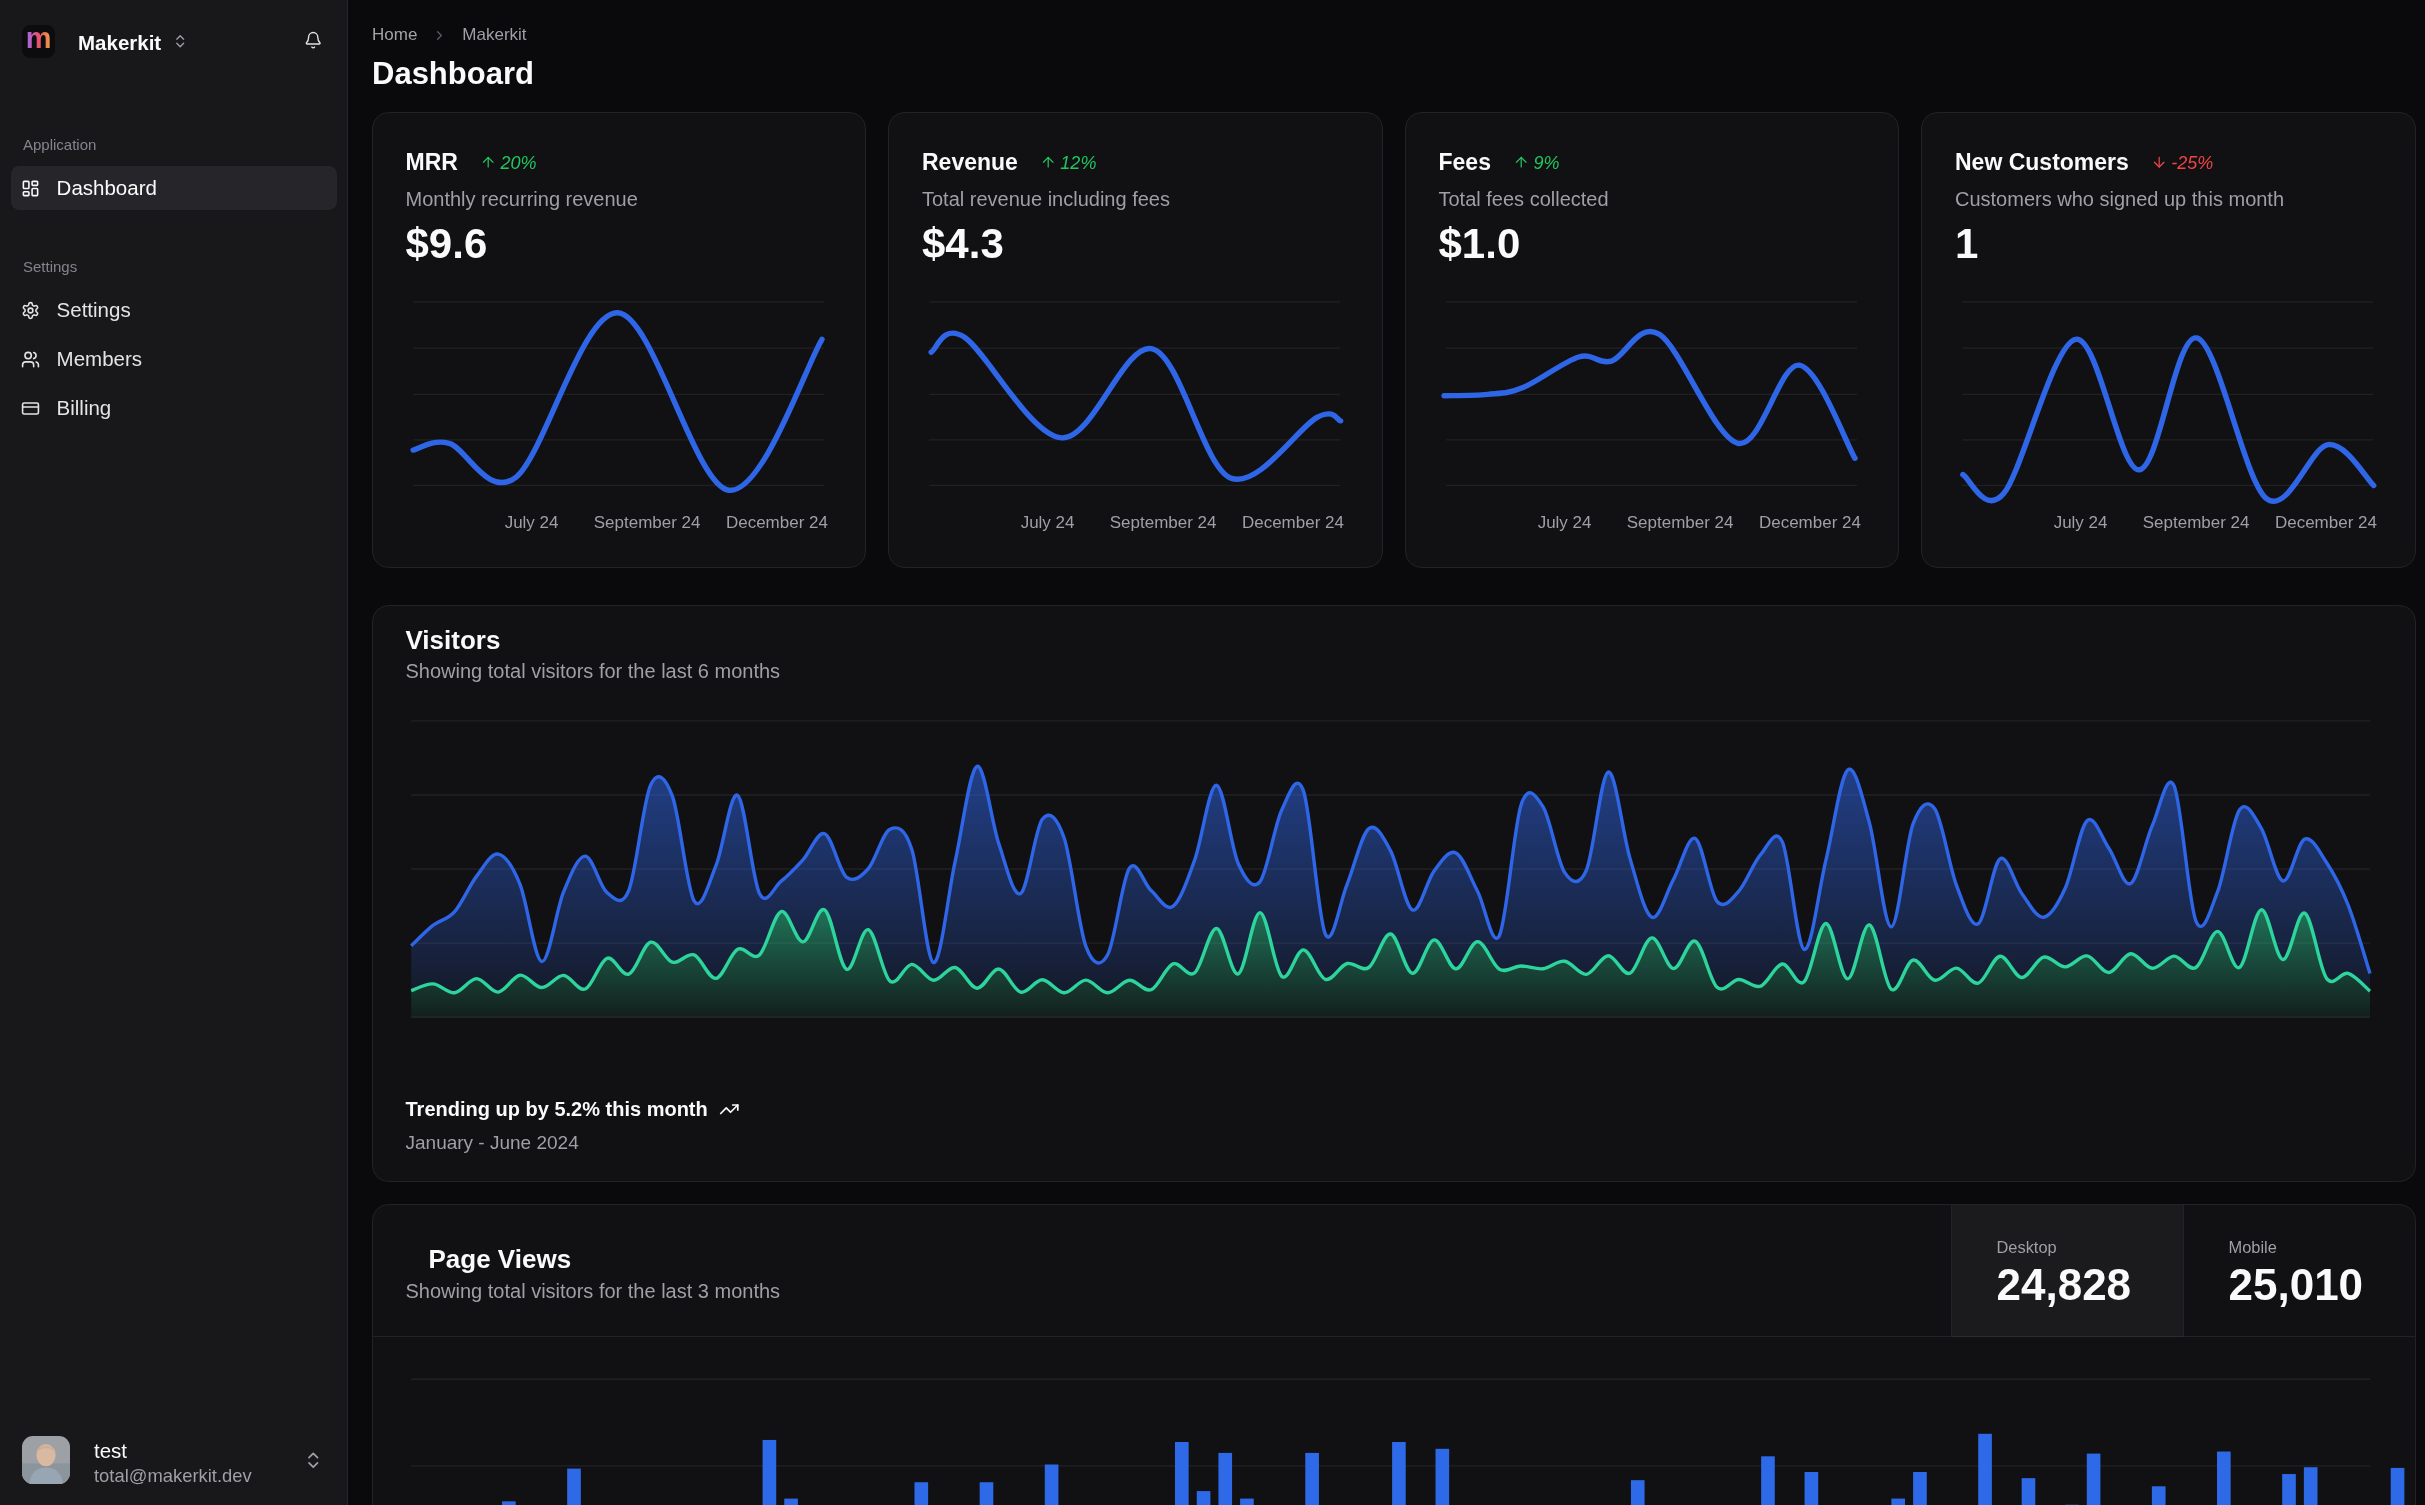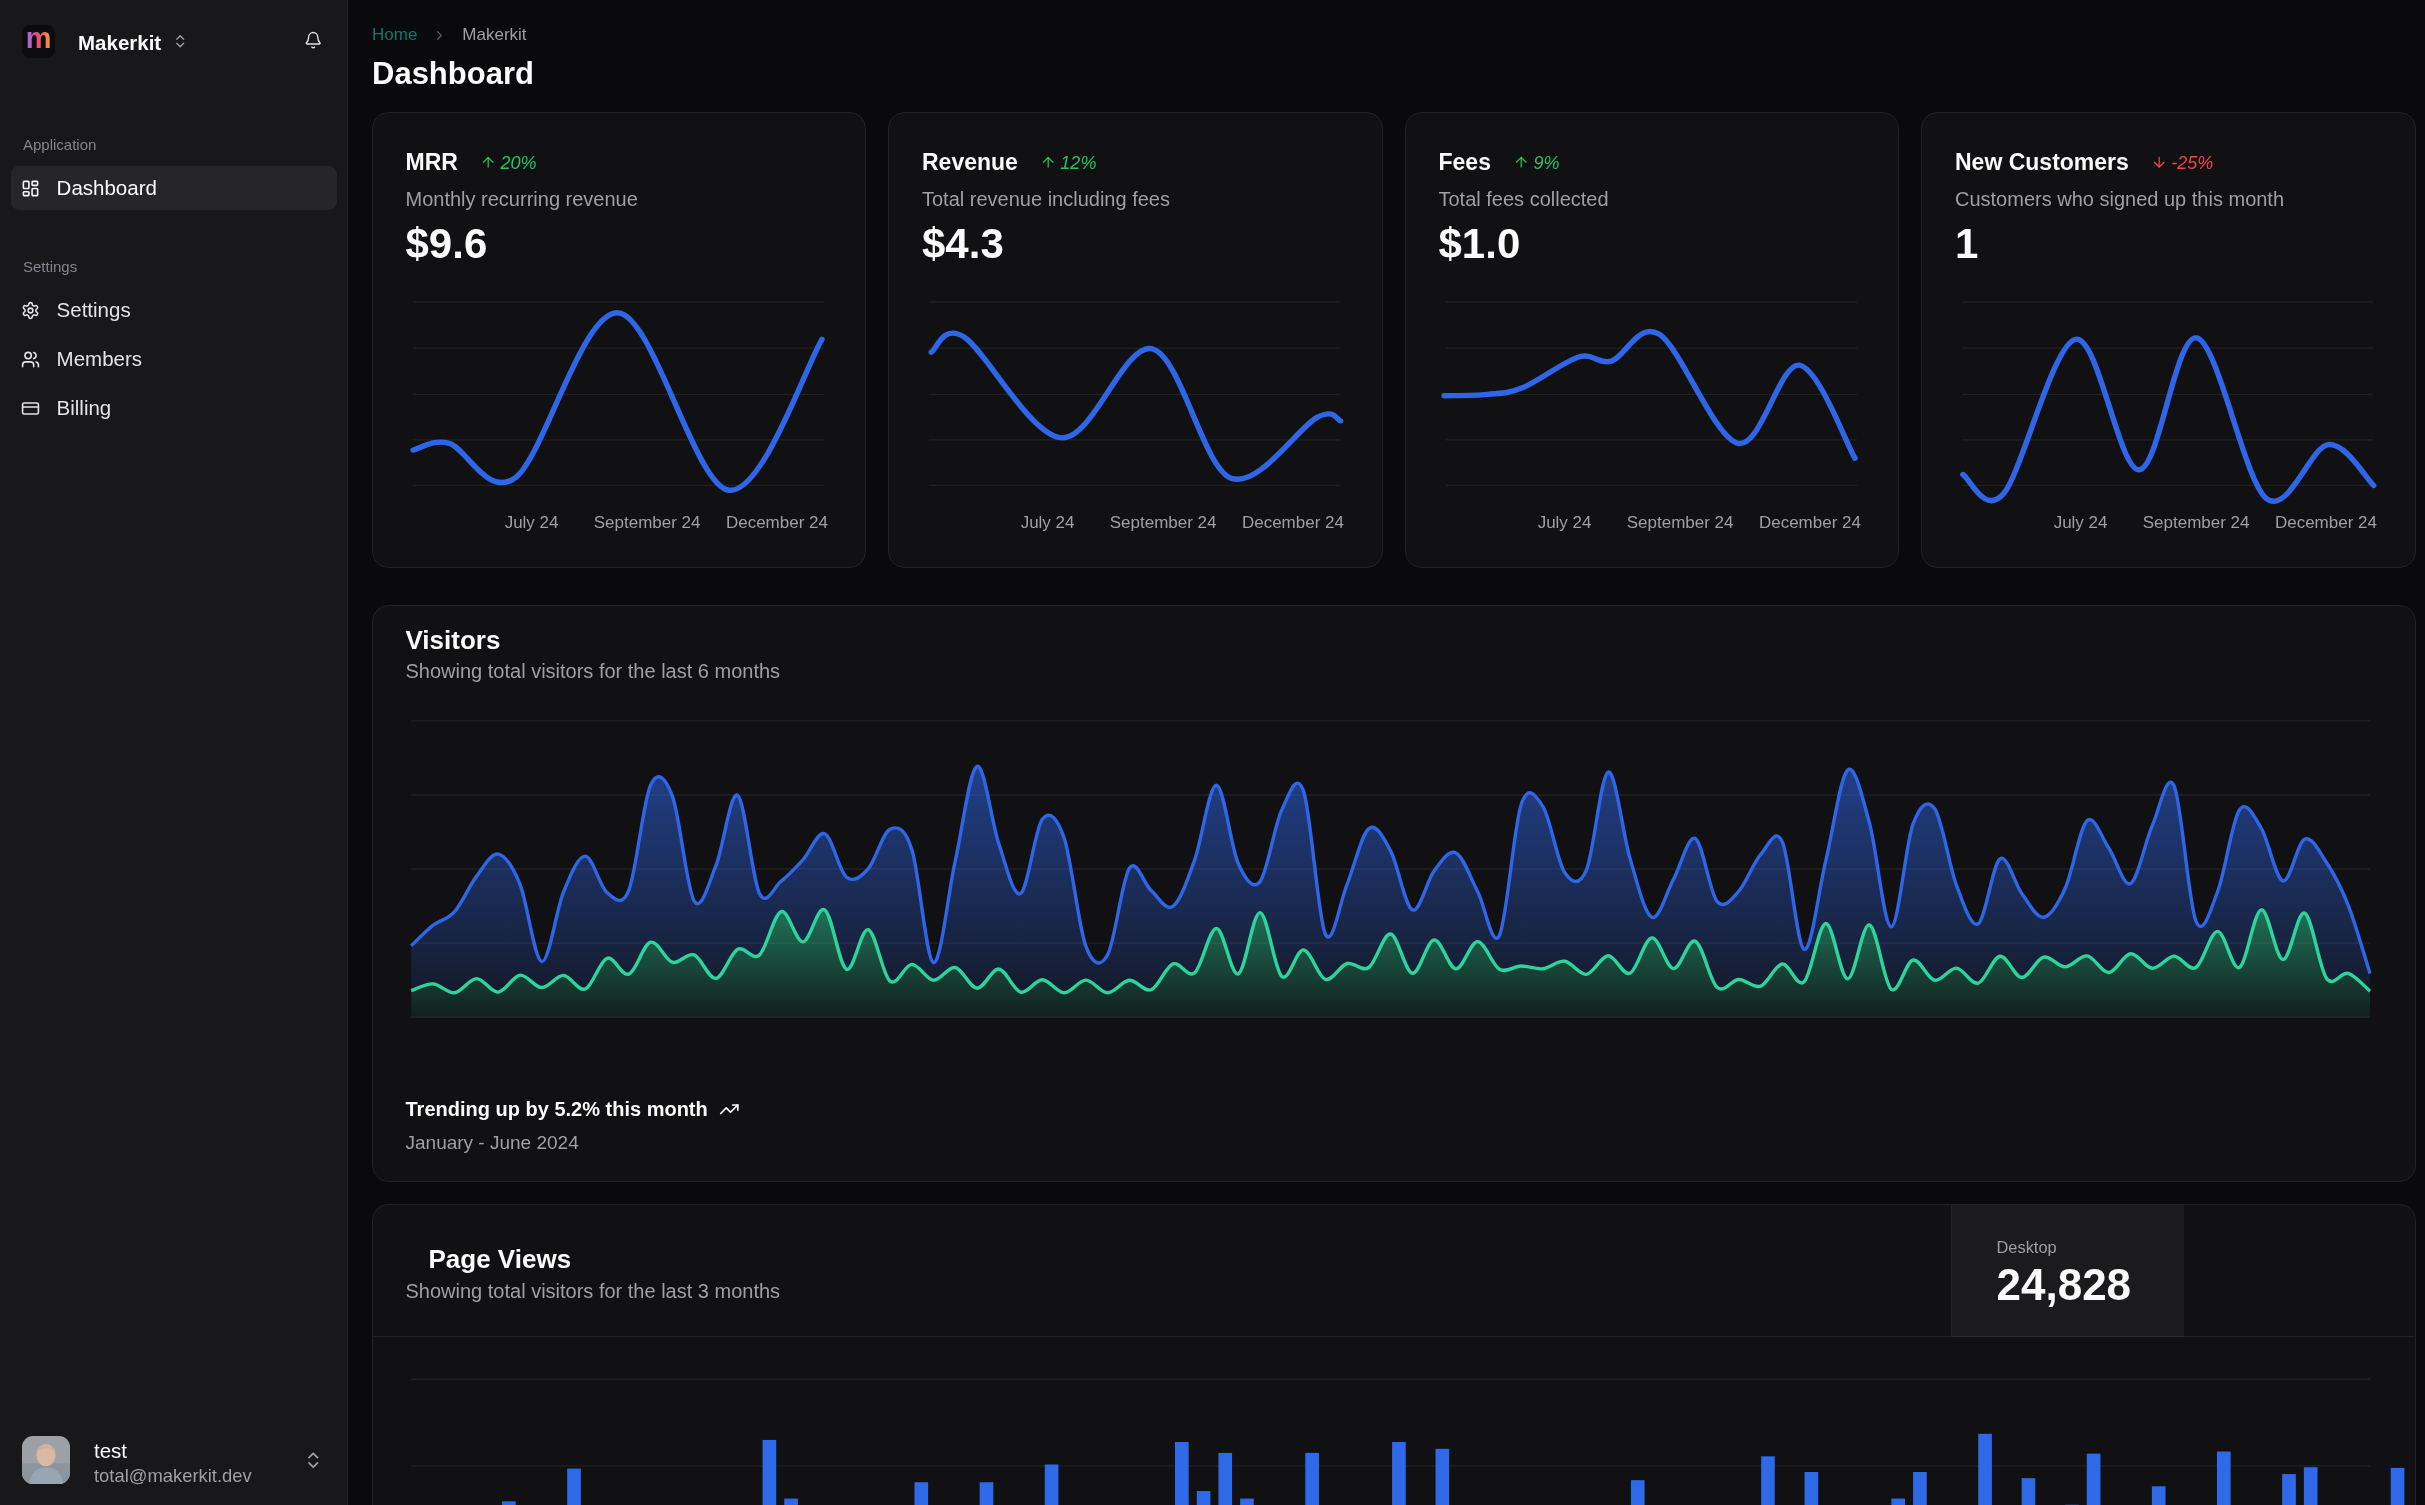--- a/index.html
+++ b/index.html
@@ -14,21 +14,21 @@
 .nav-item { position:absolute; left:11px; width:326px; height:44px; border-radius:8.2px;
   display:flex; align-items:center; gap:16.4px; padding-left:10.2px; font-size:20.5px; color:#e4e4e7; }
 .nav-item.active { background:#26262a; color:#fafafa; }
 .nav-item svg { flex:0 0 auto; }
 .user { position:absolute; left:22px; top:1436px; width:304px; height:48px; }
 .uname { position:absolute; left:72px; top:2.7px; font-size:20.5px; color:#fafafa; }
 .umail { position:absolute; left:72px; top:29px; font-size:18.4px; color:#9f9fa6; }
 .uchev { position:absolute; left:281px; top:13.6px; color:#9f9fa6; }
 .main { position:absolute; left:349px; top:0; width:2076px; height:1505px; }
 .crumbs { position:absolute; left:23px; top:25px; display:flex; align-items:center; gap:15px; font-size:17px; }
-.crumbs .home { color:#0f766e;text-align:right; }
+.crumbs .home { color:#a3a3a3;text-align:right; }
 .crumbs .sep { color:#5c5c64; display:flex; }
 .crumbs .cur { color:#9f9fa6; }
 h1 { position:absolute; left:23px; top:56px; font-size:31px; font-weight:700; color:#fafafa; }
 .grid { position:absolute; left:22.5px; top:112px; width:2044px; display:grid;
   grid-template-columns:repeat(4,1fr); gap:22px; }
 .card { background:#111113; border:1.4px solid #232327; border-radius:16.4px; position:relative; overflow:hidden; }
 .stat { height:456px; }
 .cchart { position:absolute; left:0; top:0; width:100%; height:100%; }
 .ctitle { position:absolute; left:33px; top:38px; font-size:23px; font-weight:700; color:#fafafa;
   display:flex; align-items:center; gap:22px; line-height:1; }
@@ -289,20 +289,24 @@
         <rect x="2927.5" y="385.0" width="20" height="121.0" fill="#2e6ae8"></rect>
         <rect x="2959.4" y="192.0" width="20" height="314.0" fill="#2e6ae8"></rect>
       </svg>
     <div class="pvhead"></div>
     <div class="pvtitle">Page Views</div>
     <div class="pvdesc">Showing total visitors for the last 3 months</div>
     <div class="pvbox desktop">
         <div class="pvlabel">Desktop</div>
         <div class="pvvalue">24,828</div>
       </div>
+    <div class="pvbox mobile">
+        <div class="pvlabel">Mobile</div>
+        <div class="pvvalue">25,010</div>
+      </div>
   </div>
 </div>
 <div class="sidebar">
   <div class="logo"><svg width="33" height="33" viewBox="0 0 48 48">
         <defs>
           <linearGradient id="mg" x1="0" y1="0" x2="1" y2="0">
             <stop offset="0" stop-color="#9b6cf0"></stop>
             <stop offset="0.5" stop-color="#e8506b"></stop>
             <stop offset="1" stop-color="#f2a03e"></stop>
           </linearGradient>

